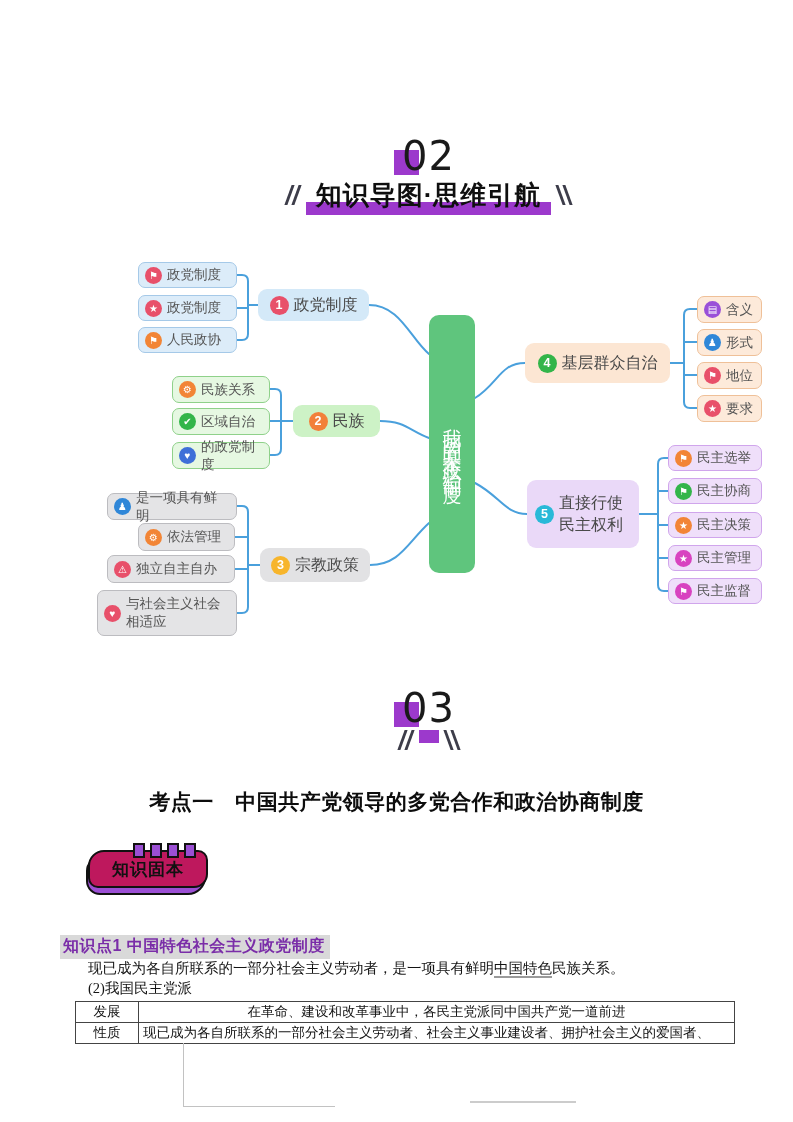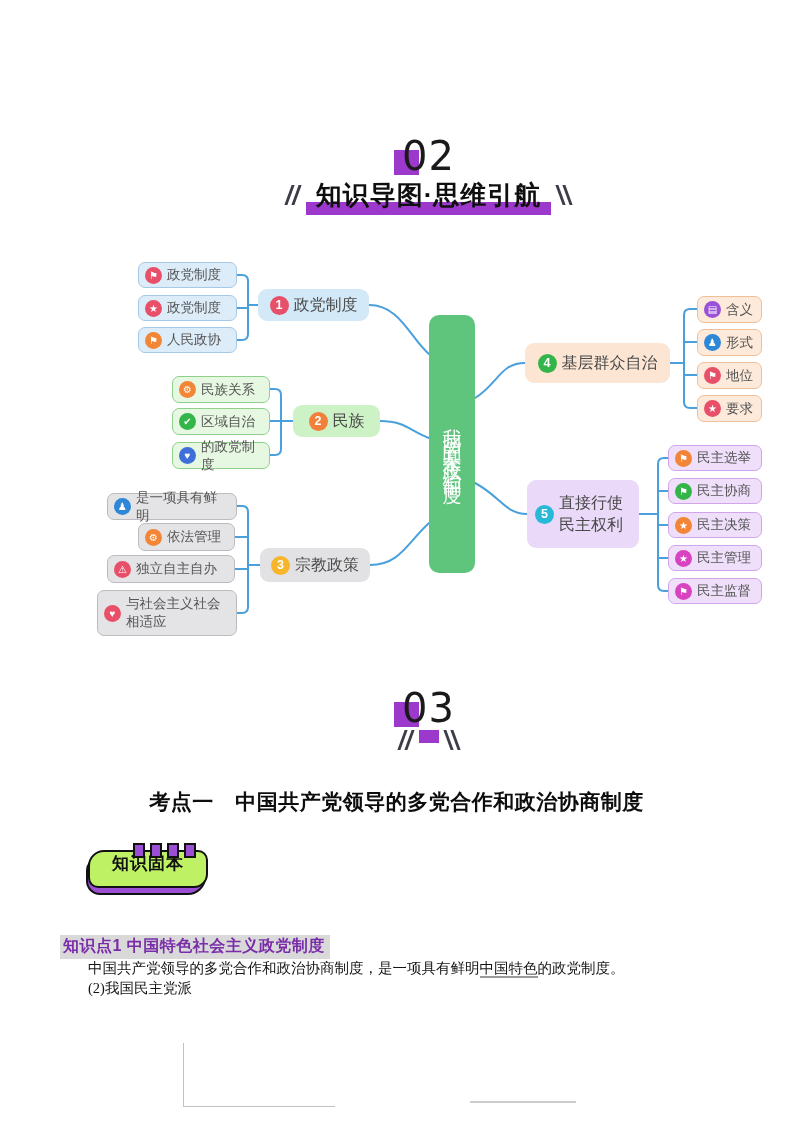--- a/index.html
+++ b/index.html
@@ -51,22 +51,22 @@
   .wrap2{white-space:normal;line-height:1.35;}
   .b5-label{width:72px;line-height:1.35;text-align:left;}
 
   
   #kaodian-heading{position:absolute;left:0;top:788px;width:793px;text-align:center;
                    font-size:21px;font-weight:bold;color:#0d0d0d;letter-spacing:0.5px;}
   
   #gb-badge{position:absolute;left:88px;top:850px;width:116px;height:36px;}
   #gb-back{position:absolute;left:-2px;top:7px;width:116px;height:34px;background:#9b4fd4;
            border:2px solid #111;border-radius:14px 10px 18px 14px;}
-  #gb-front{position:absolute;left:0;top:0;width:116px;height:34px;background:#bef264;border:2px solid #111;
-            border-radius:16px 10px 14px 10px;display:flex;justify-content:center;}
+  #gb-front{position:absolute;left:0;top:0;width:116px;height:34px;background:#be185d;border:2px solid #111;
+            border-radius:16px 10px 14px 10px;display:flex;align-items:center;justify-content:center;}
   #gb-front span{font-size:17px;font-weight:bold;color:#111;letter-spacing:1px;}
   #gb-squares{position:absolute;right:8px;top:-7px;display:flex;gap:5px;}
   #gb-squares i{display:block;width:8px;height:11px;background:#9b4fd4;border:2px solid #111;}
 
   
   #content{position:absolute;left:60px;top:935px;width:676px;
            font-family:"Liberation Serif","DejaVu Serif",serif;color:#141414;}
   #kp-heading{display:inline-block;background:#d9d9d9;color:#7a2da8;font-weight:bold;
               font-size:16px;padding:1px 5px 2px 3px;font-family:"Liberation Sans",sans-serif;letter-spacing:0.5px;}
   .para{font-size:14.5px;line-height:19.5px;margin:0;padding-left:28px;}
@@ -264,20 +264,32 @@
   <div id="gb-squares">
       <i></i>
       <i></i>
       <i></i>
       <i></i>
     </div>
 </div>
 
 <div id="content">
   <span id="kp-heading">知识点1 中国特色社会主义政党制度</span>
-  <p class="para"><span>中国共产党领导的多党合作和政治协商制度，是一项具有鲜明</span><span class="u-mark">中国特色</span><span>的政党制度。</span></p>
+  <p class="para"><span>现已成为各自所联系的一部分社会主义劳动者，是一项具有鲜明</span><span class="u-mark">中国特色</span><span>民族关系。</span></p>
   <p class="para">(2)我国民主党派</p>
 
+  <table id="kb-table">
+    <tbody>
+        <tr>
+      <td class="k">发展</td>
+      <td class="v-center">在革命、建设和改革事业中，各民主党派同中国共产党一道前进</td>
+    </tr>
+    <tr>
+      <td class="k">性质</td>
+      <td class="v-left">现已成为各自所联系的一部分社会主义劳动者、社会主义事业建设者、拥护社会主义的爱国者、</td>
+    </tr>
+  </tbody>
+    </table>
 </div>
 
 <div class="artifact" style="left:183px;top:1043px;width:1px;height:64px;"></div>
 <div class="artifact" style="left:183px;top:1106px;width:152px;height:1px;"></div>
 <div class="artifact" style="left:470px;top:1101px;width:106px;height:2px;background:#cccccc;"></div>
 
 </body></html>

